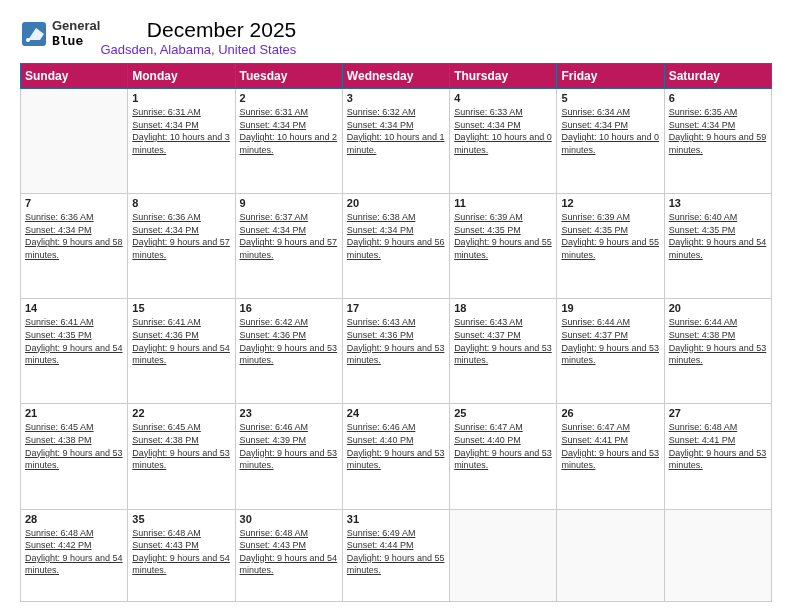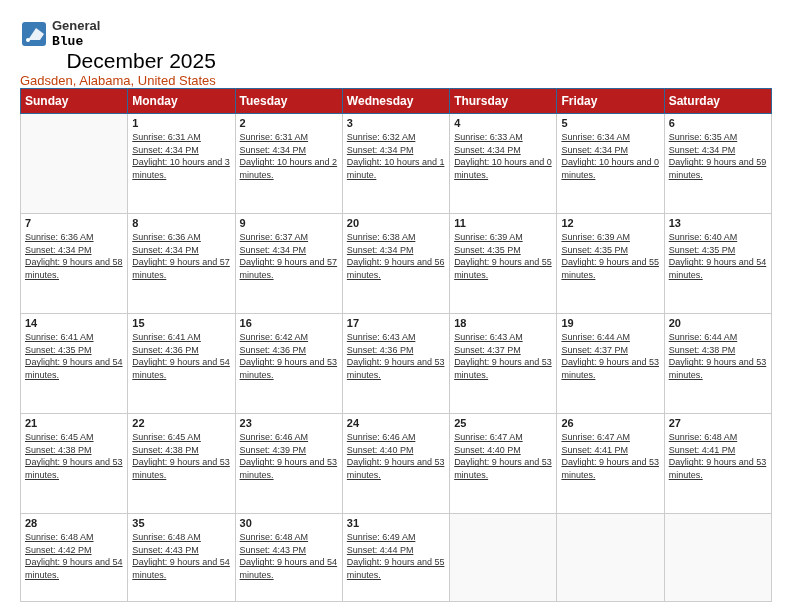--- a/index.html
+++ b/index.html
@@ -13,23 +13,21 @@
     .page {
       width: 792px;
       height: 612px;
       padding: 18px 20px 10px 20px;
       display: flex;
       flex-direction: column;
     }
     .header {
       display: flex;
       align-items: flex-start;
-      justify-content: space-between;
-      margin-bottom: 0;
-      flex-direction: column;
+      margin-bottom: 6px;
     }
     .logo {
       display: flex;
       align-items: center;
       gap: 4px;
     }
     .logo-text {
       font-size: 13px;
       font-weight: bold;
       color: #333;
@@ -43,31 +41,31 @@
     .title-block {
       text-align: right;
     }
     .month-title {
       font-size: 21px;
       font-weight: normal;
       color: #000000;
     }
     .location {
       font-size: 13px;
-      color: #c2410c;
+      color: #6d28d9;
     }
     .calendar {
       flex: 1;
       border: 1px solid #ccc;
       border-collapse: collapse;
       width: 100%;
       table-layout: fixed;
     }
     .calendar th {
-      background: #b91c1c;
+      background: #be185d;
       color: #fff;
       font-size: 12px;
       font-weight: bold;
       padding: 5px 4px;
       text-align: left;
       border: 1px solid #2d6699;
     }
     .calendar td {
       border: 1px solid #ccc;
       vertical-align: top;

